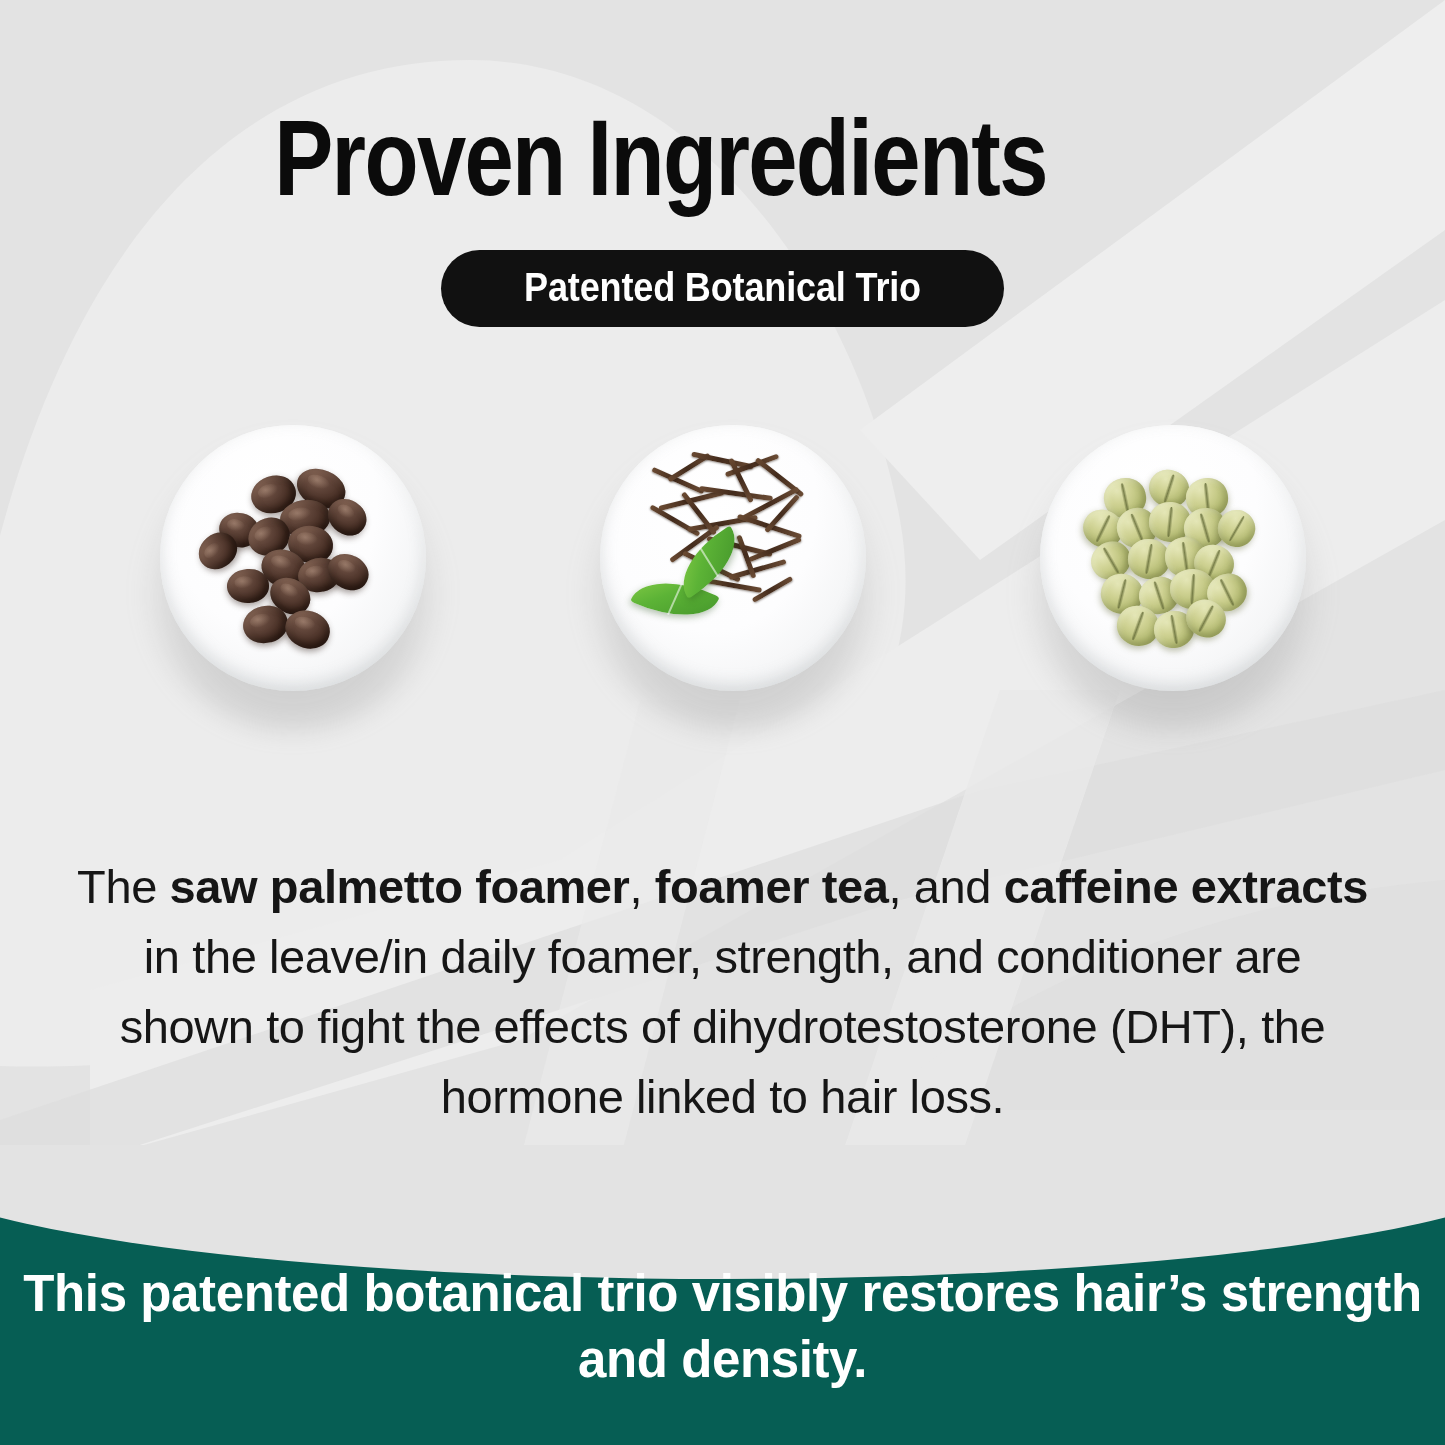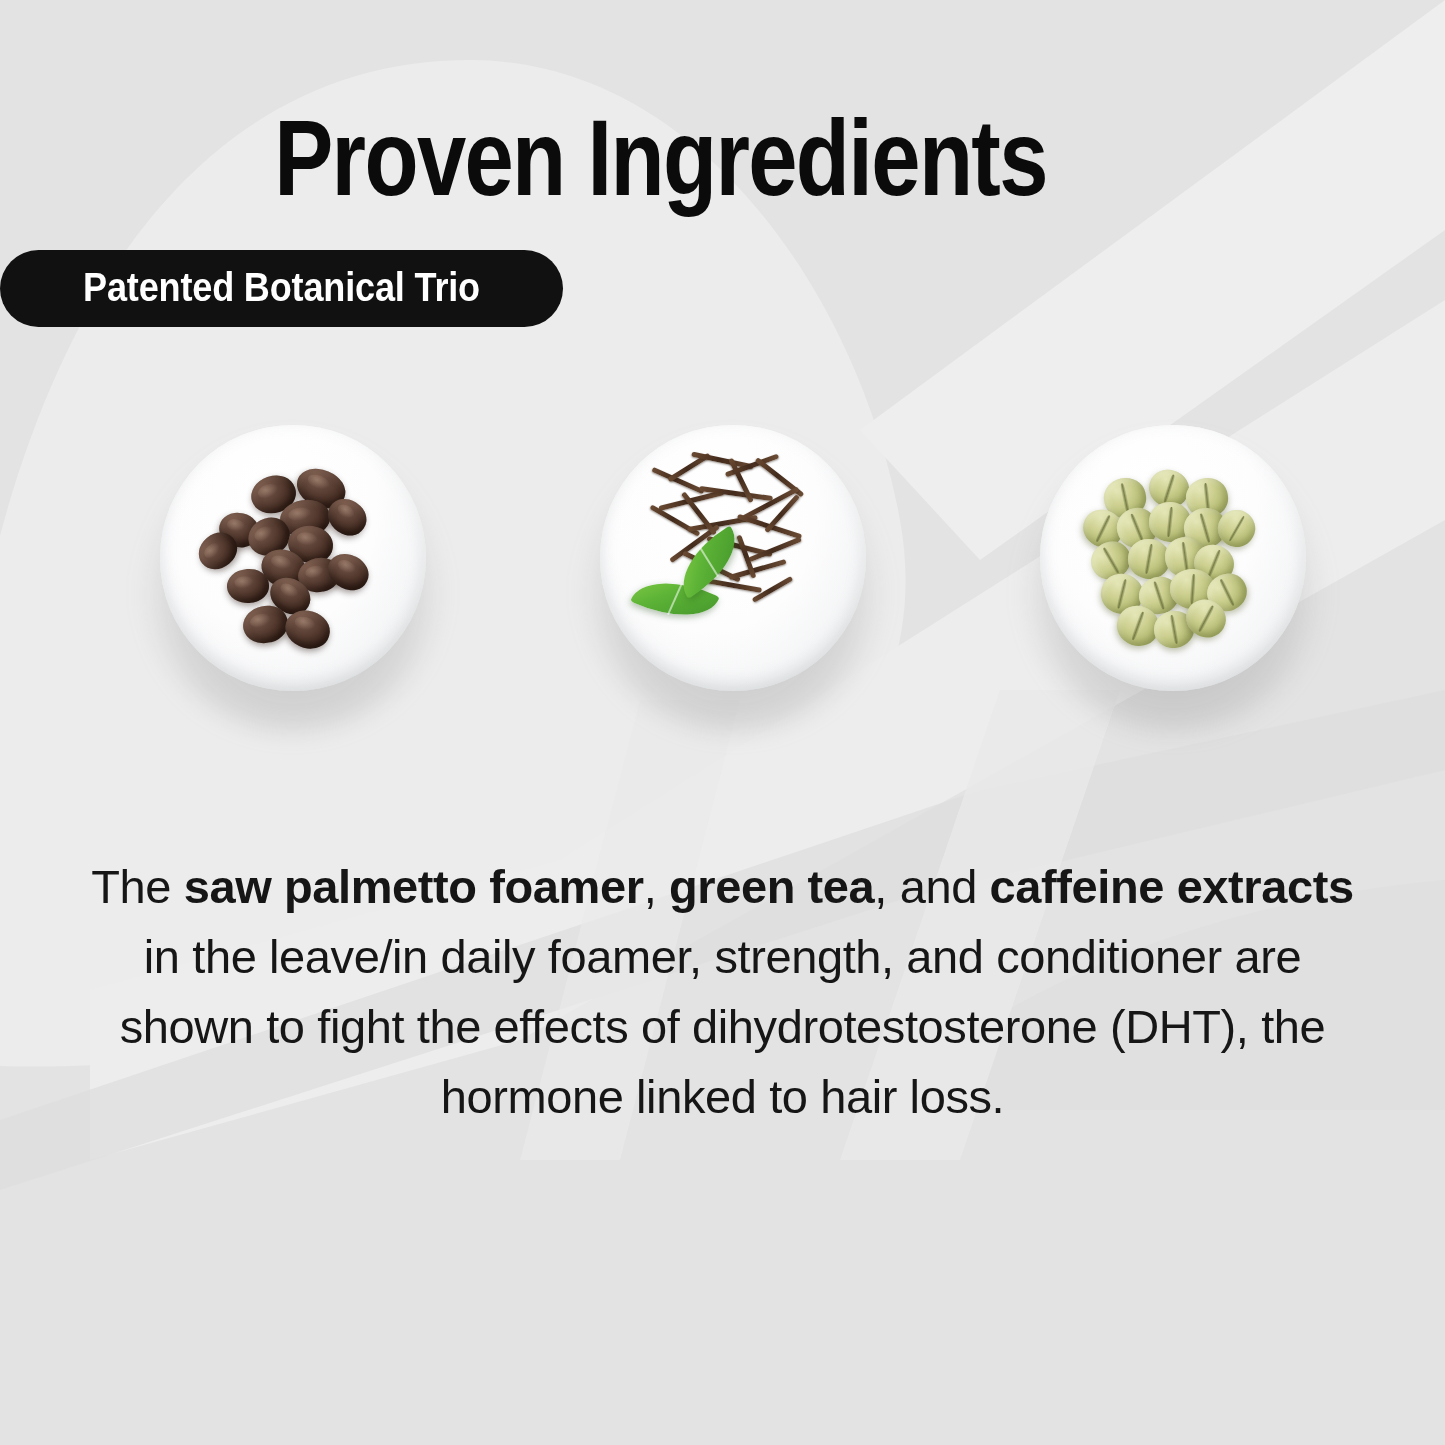--- a/index.html
+++ b/index.html
@@ -21,21 +21,21 @@
     font-family:"Liberation Sans", sans-serif;
     font-weight:700;
     font-size:108px;
     line-height:1;
     letter-spacing:-2px;
     color:#0b0b0b;
     transform:scaleX(0.82);
     transform-origin:center center;
     padding-top:104px;
   }
-  .badge-wrap{position:absolute;top:250px;left:0;width:1445px;text-align:left;}
+  .badge-wrap{position:absolute;top:250px;left:0;width:1445px;text-align:center;}
   .badge{
     display:inline-block;
     background:#111111;
     color:#ffffff;
     border-radius:46px;
     padding:17px 56px 19px 56px;
     font-weight:700;
     font-size:41px;
     line-height:1;
     letter-spacing:-0.2px;
@@ -305,17 +305,21 @@
           <span class="bean" style="left:29%;top:68%;width:16%;height:15%;transform:rotate(20deg);"></span>
           <span class="bean" style="left:43%;top:70%;width:15%;height:14%;transform:rotate(-10deg);"></span>
           <span class="bean" style="left:55%;top:66%;width:15%;height:14%;transform:rotate(28deg);"></span>
         </div>
       </div>
     </div>
 
   </div>
 
   <p class="body-copy">
-    <span>The </span><b>saw palmetto foamer</b><span>, </span><b>green tea</b><span>, and </span><b>caffeine extracts</b><span> in the leave/in daily foamer, strength, and conditioner are shown to fight the effects of dihydrotestosterone (DHT), the hormone linked to hair loss.</span>
+    <span>The </span><b>saw palmetto foamer</b><span>, </span><b>foamer tea</b><span>, and </span><b>caffeine extracts</b><span> in the leave/in daily foamer, strength, and conditioner are shown to fight the effects of dihydrotestosterone (DHT), the hormone linked to hair loss.</span>
   </p>
 
+  <div class="footer">
+    <div class="footer-arc"></div>
+    <div class="footer-text">This patented botanical trio visibly restores hair’s strength and density.</div>
+  </div>
 
 </div>
 
 </body></html>

